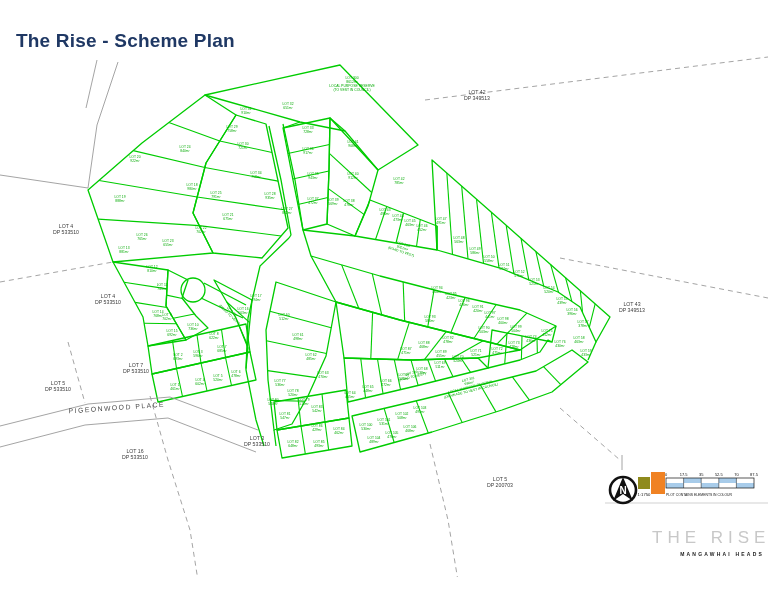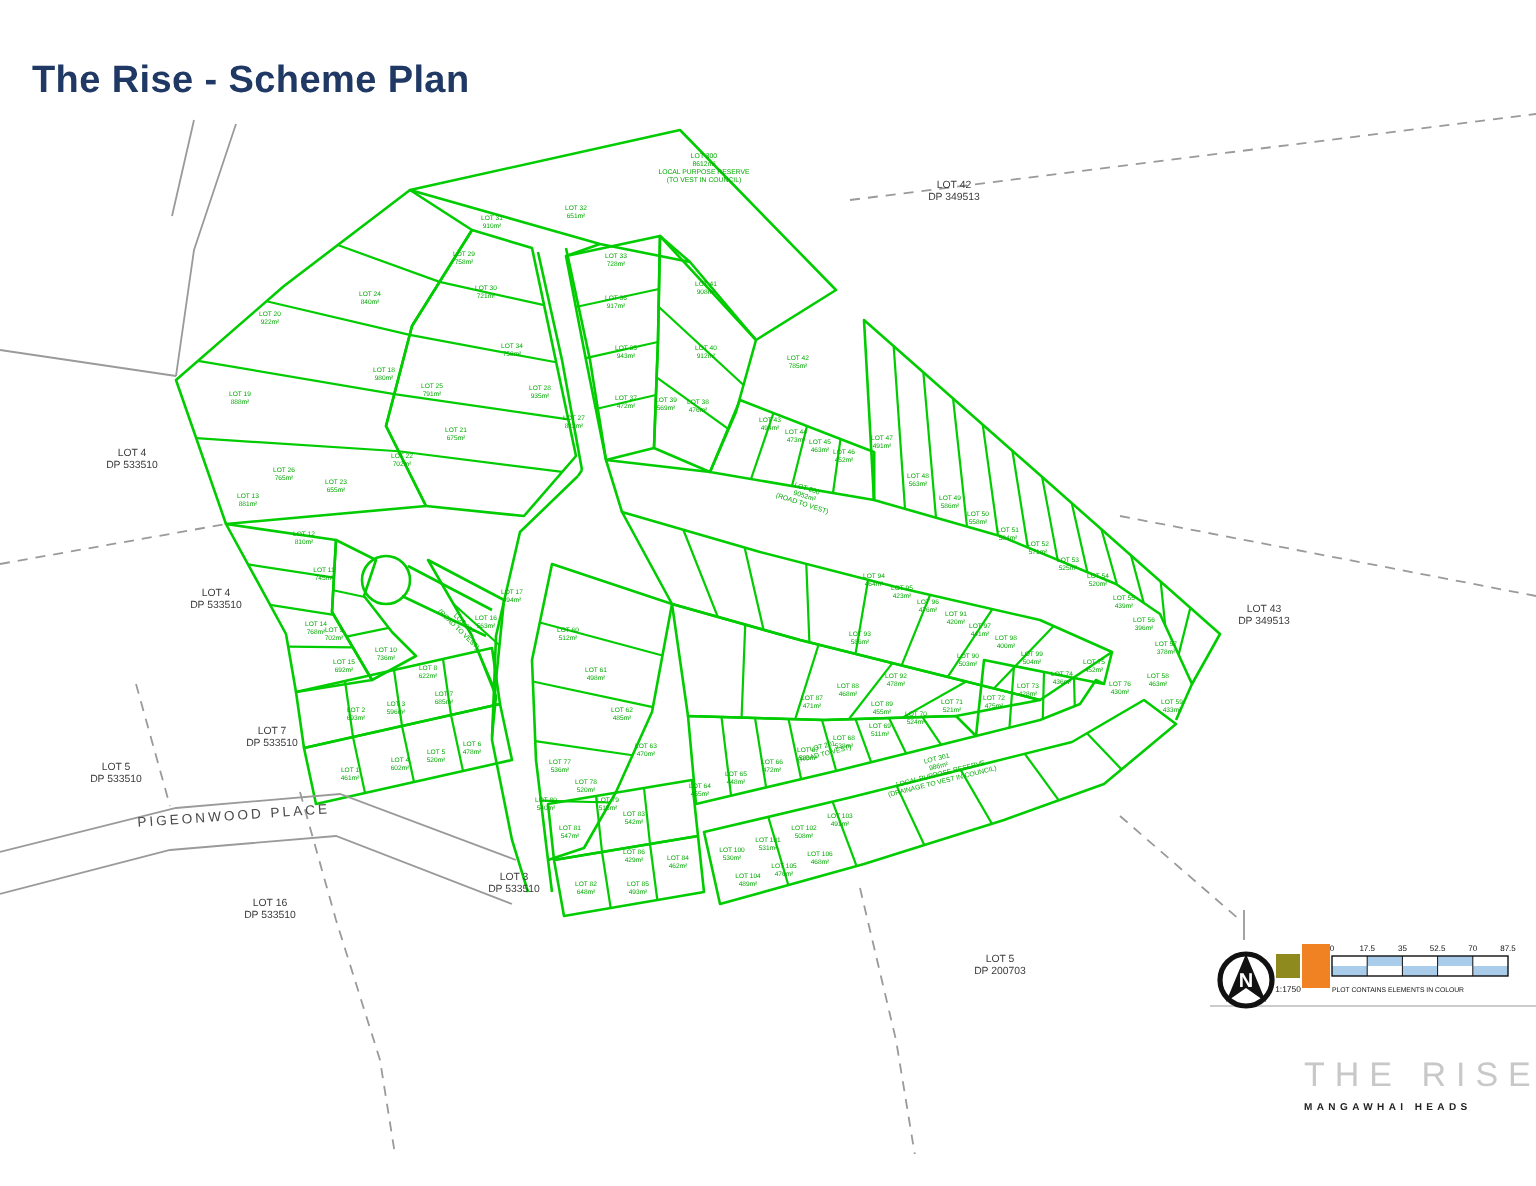--- a/index.html
+++ b/index.html
@@ -3,21 +3,21 @@
 <meta charset="utf-8">
 <style>
   html,body{margin:0;padding:0;background:#fff;}
   .page{position:relative;width:768px;height:577px;background:#fff;overflow:hidden;
         font-family:"Liberation Sans",sans-serif;}
   .title{position:absolute;left:16px;top:30px;font-size:19px;font-weight:bold;
          color:#1F3864;letter-spacing:.2px;}
   #mapsvg{position:absolute;left:0;top:0;}
   .compass{position:absolute;left:605px;top:471px;}
   .scalebar{position:absolute;left:630px;top:468px;}
-  .logo{position:absolute;left:652px;top:528px;width:112px;text-align:left;}
+  .logo{position:absolute;left:652px;top:528px;width:112px;text-align:right;}
   .logo .big{font-size:17px;font-weight:400;color:#C8C8C8;letter-spacing:5px;white-space:nowrap;}
   .logo .sub{font-size:5px;font-weight:bold;color:#222;letter-spacing:2.2px;margin-top:3px;white-space:nowrap;}
 </style>
 </head>
 <body>
 
 <div class="page">
 
   <div class="title">The Rise - Scheme Plan</div>
 

